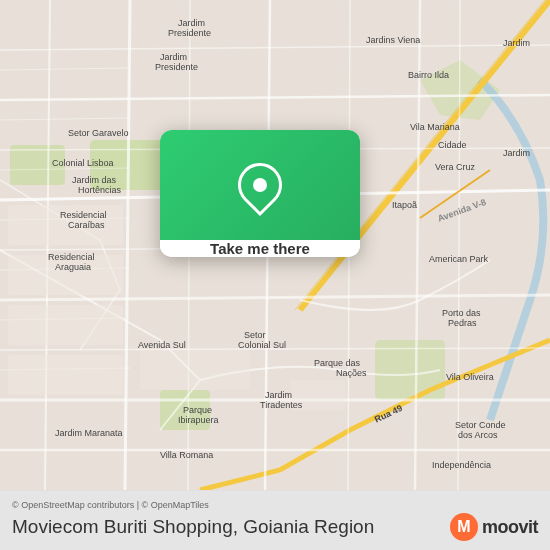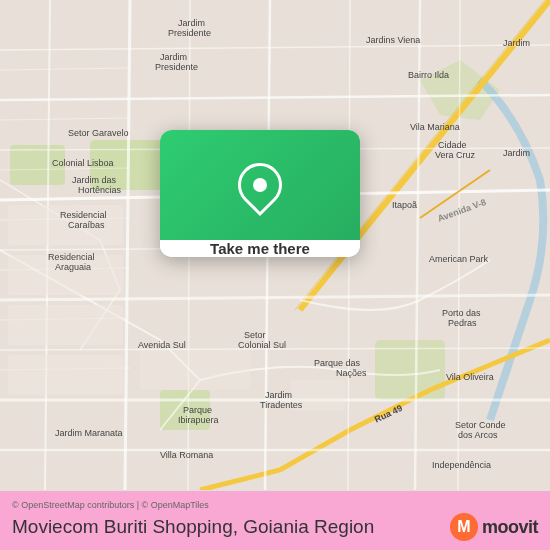--- a/index.html
+++ b/index.html
@@ -85,21 +85,21 @@
       font-weight: 600;
       color: #333;
       cursor: pointer;
       text-align: center;
     }
 
     
     #bottom-bar {
       width: 550px;
       height: 60px;
-      background: #f9a8d4;
+      background: #e5e5e5;
       display: flex;
       flex-direction: column;
       justify-content: center;
       padding: 4px 12px;
       border-top: 1px solid #e0e0e0;
     }
 
     #attribution {
       font-size: 9px;
       color: #666;
@@ -242,21 +242,21 @@
     <span class="map-label" style="top:128px;left:68px;">Setor Garavelo</span>
     <span class="map-label" style="top:158px;left:52px;">Colonial Lisboa</span>
     <span class="map-label" style="top:175px;left:72px;">Jardim das</span>
     <span class="map-label" style="top:185px;left:78px;">Hortências</span>
     <span class="map-label" style="top:210px;left:60px;">Residencial</span>
     <span class="map-label" style="top:220px;left:68px;">Caraíbas</span>
     <span class="map-label" style="top:252px;left:48px;">Residencial</span>
     <span class="map-label" style="top:262px;left:55px;">Araguaia</span>
     <span class="map-label" style="top:122px;left:410px;">Vila Mariana</span>
     <span class="map-label" style="top:140px;left:438px;">Cidade</span>
-    <span class="map-label" style="top:150px;left:435px;">Vera Cruz</span>
+    <span class="map-label" style="top:162px;left:435px;">Vera Cruz</span>
     <span class="map-label" style="top:148px;left:503px;">Jardim</span>
     <span class="map-label" style="top:200px;left:380px;margin-left:12px;">Itapoã</span>
     <span class="map-label" style="top:214px;left:438px;transform:rotate(-20deg);transform-origin:left center;font-weight:600;color:#888;">Avenida V-8</span>
     <span class="map-label" style="top:254px;left:429px;font-size:9px;">American Park</span>
     <span class="map-label" style="top:308px;left:442px;">Porto das</span>
     <span class="map-label" style="top:318px;left:448px;">Pedras</span>
     <span class="map-label" style="top:340px;left:138px;">Avenida Sul</span>
     <span class="map-label" style="top:330px;left:244px;">Setor</span>
     <span class="map-label" style="top:340px;left:238px;">Colonial Sul</span>
     <span class="map-label" style="top:358px;left:314px;">Parque das</span>

